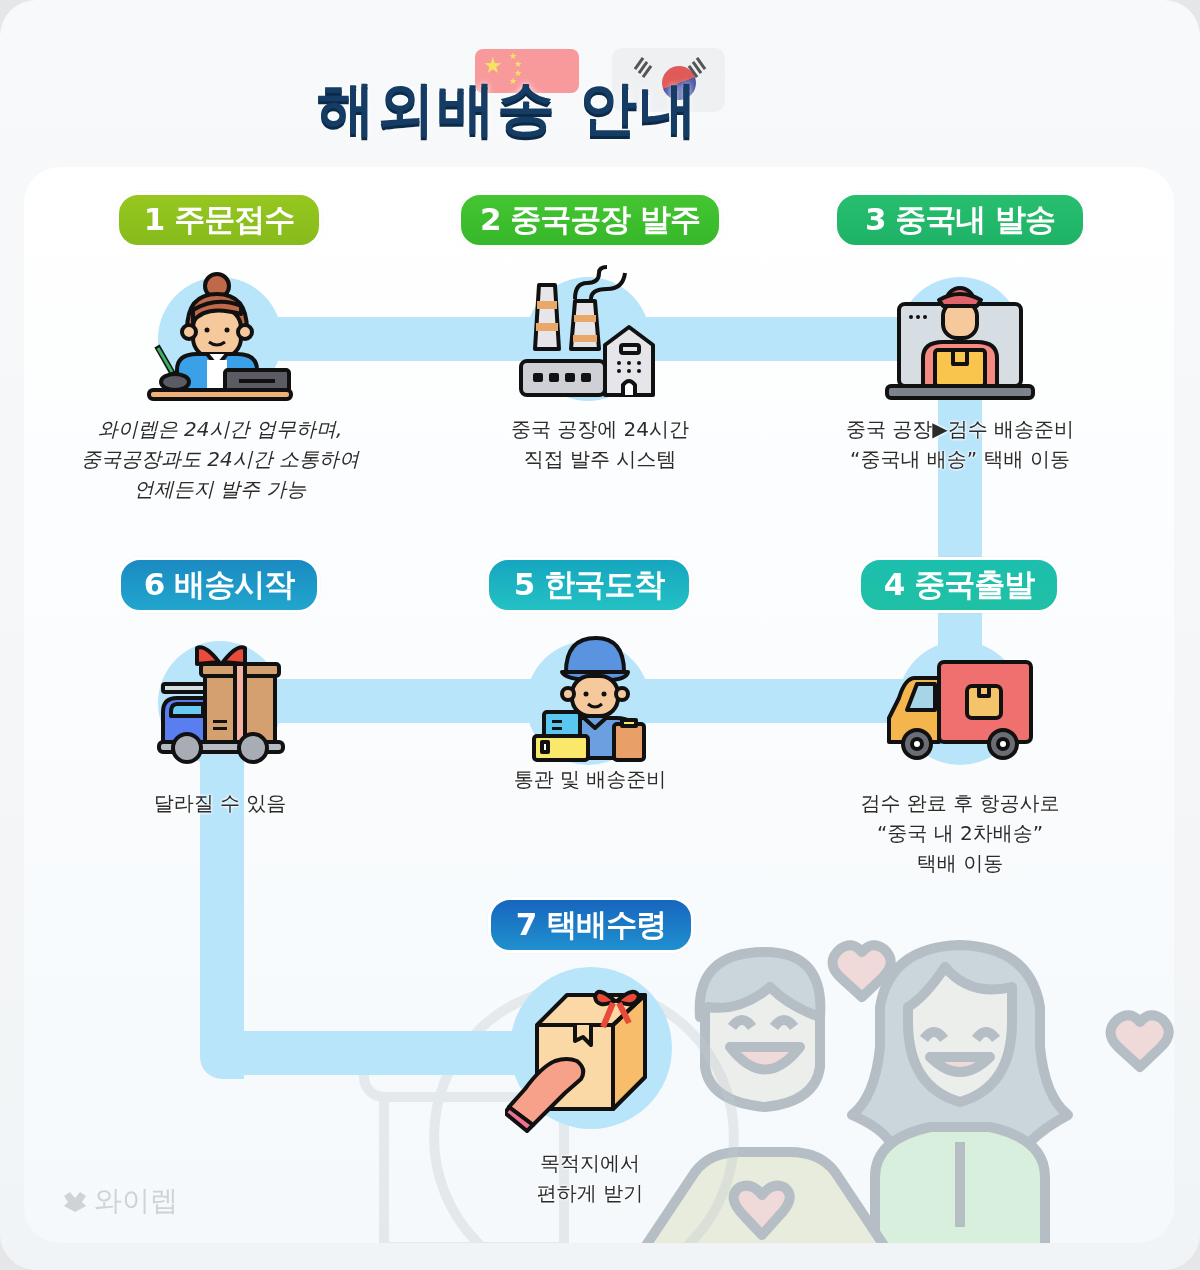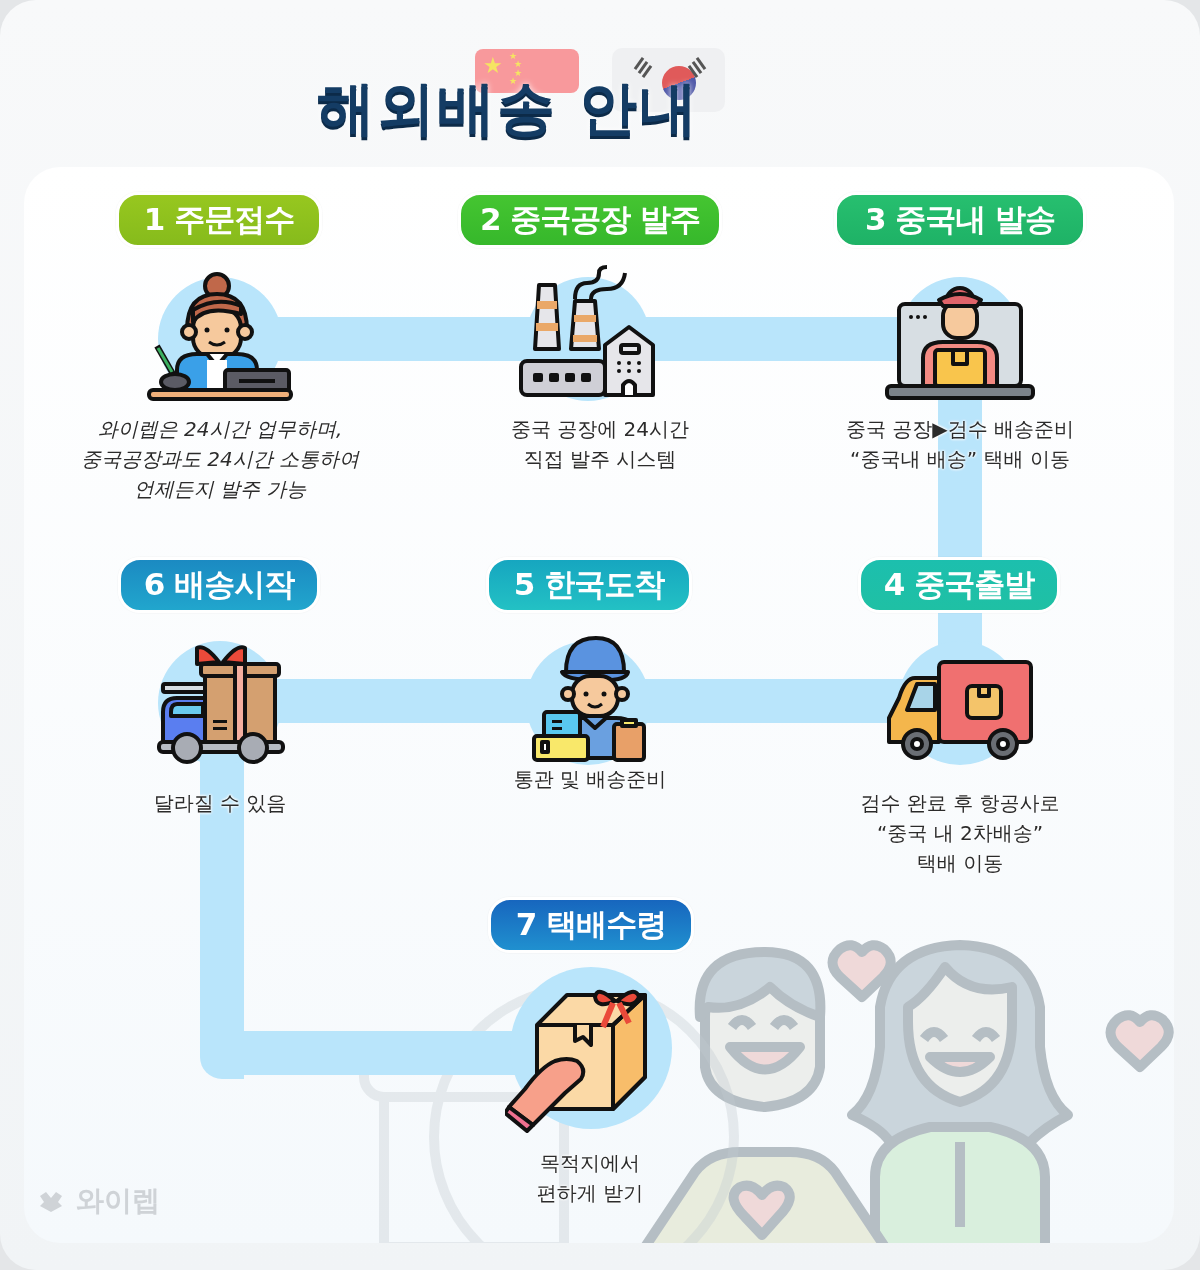--- a/index.html
+++ b/index.html
@@ -36,21 +36,21 @@
     font-size: 31px; font-weight: bold; display: flex; align-items: center; justify-content: center;
     border: 3px solid #fff; box-shadow: 0 0 0 1px rgba(0,0,0,0.02);
     white-space: nowrap; letter-spacing: -1px;
   }
   .desc {
     position: absolute; text-align: center; font-size: 20px; line-height: 30px; color: #2b2b2b;
     white-space: nowrap; text-shadow: 0 0 3px #fff, 0 0 3px #fff, 0 0 3px #fff;
   }
   .desc span { display: block; }
   .icon { position: absolute; }
-  .watermark { position: absolute; left: 38px; top: 1182px; font-size: 28px; font-weight: bold; color: #cfd3d7; display: flex; align-items: center; gap: 12px; }
+  .watermark { position: absolute; left: 62px; top: 1182px; font-size: 28px; font-weight: normal; color: #cfd3d7; display: flex; align-items: center; gap: 6px; }
   .bg-art { position: absolute; }
 </style>
 </head>
 <body>
 
 <div class="outer"></div>
 
 <div class="flag-cn">
   <span class="star" style="left:8px;top:6px;font-size:22px;">★</span>
   <span class="star" style="left:34px;top:3px;font-size:9px;">★</span>

